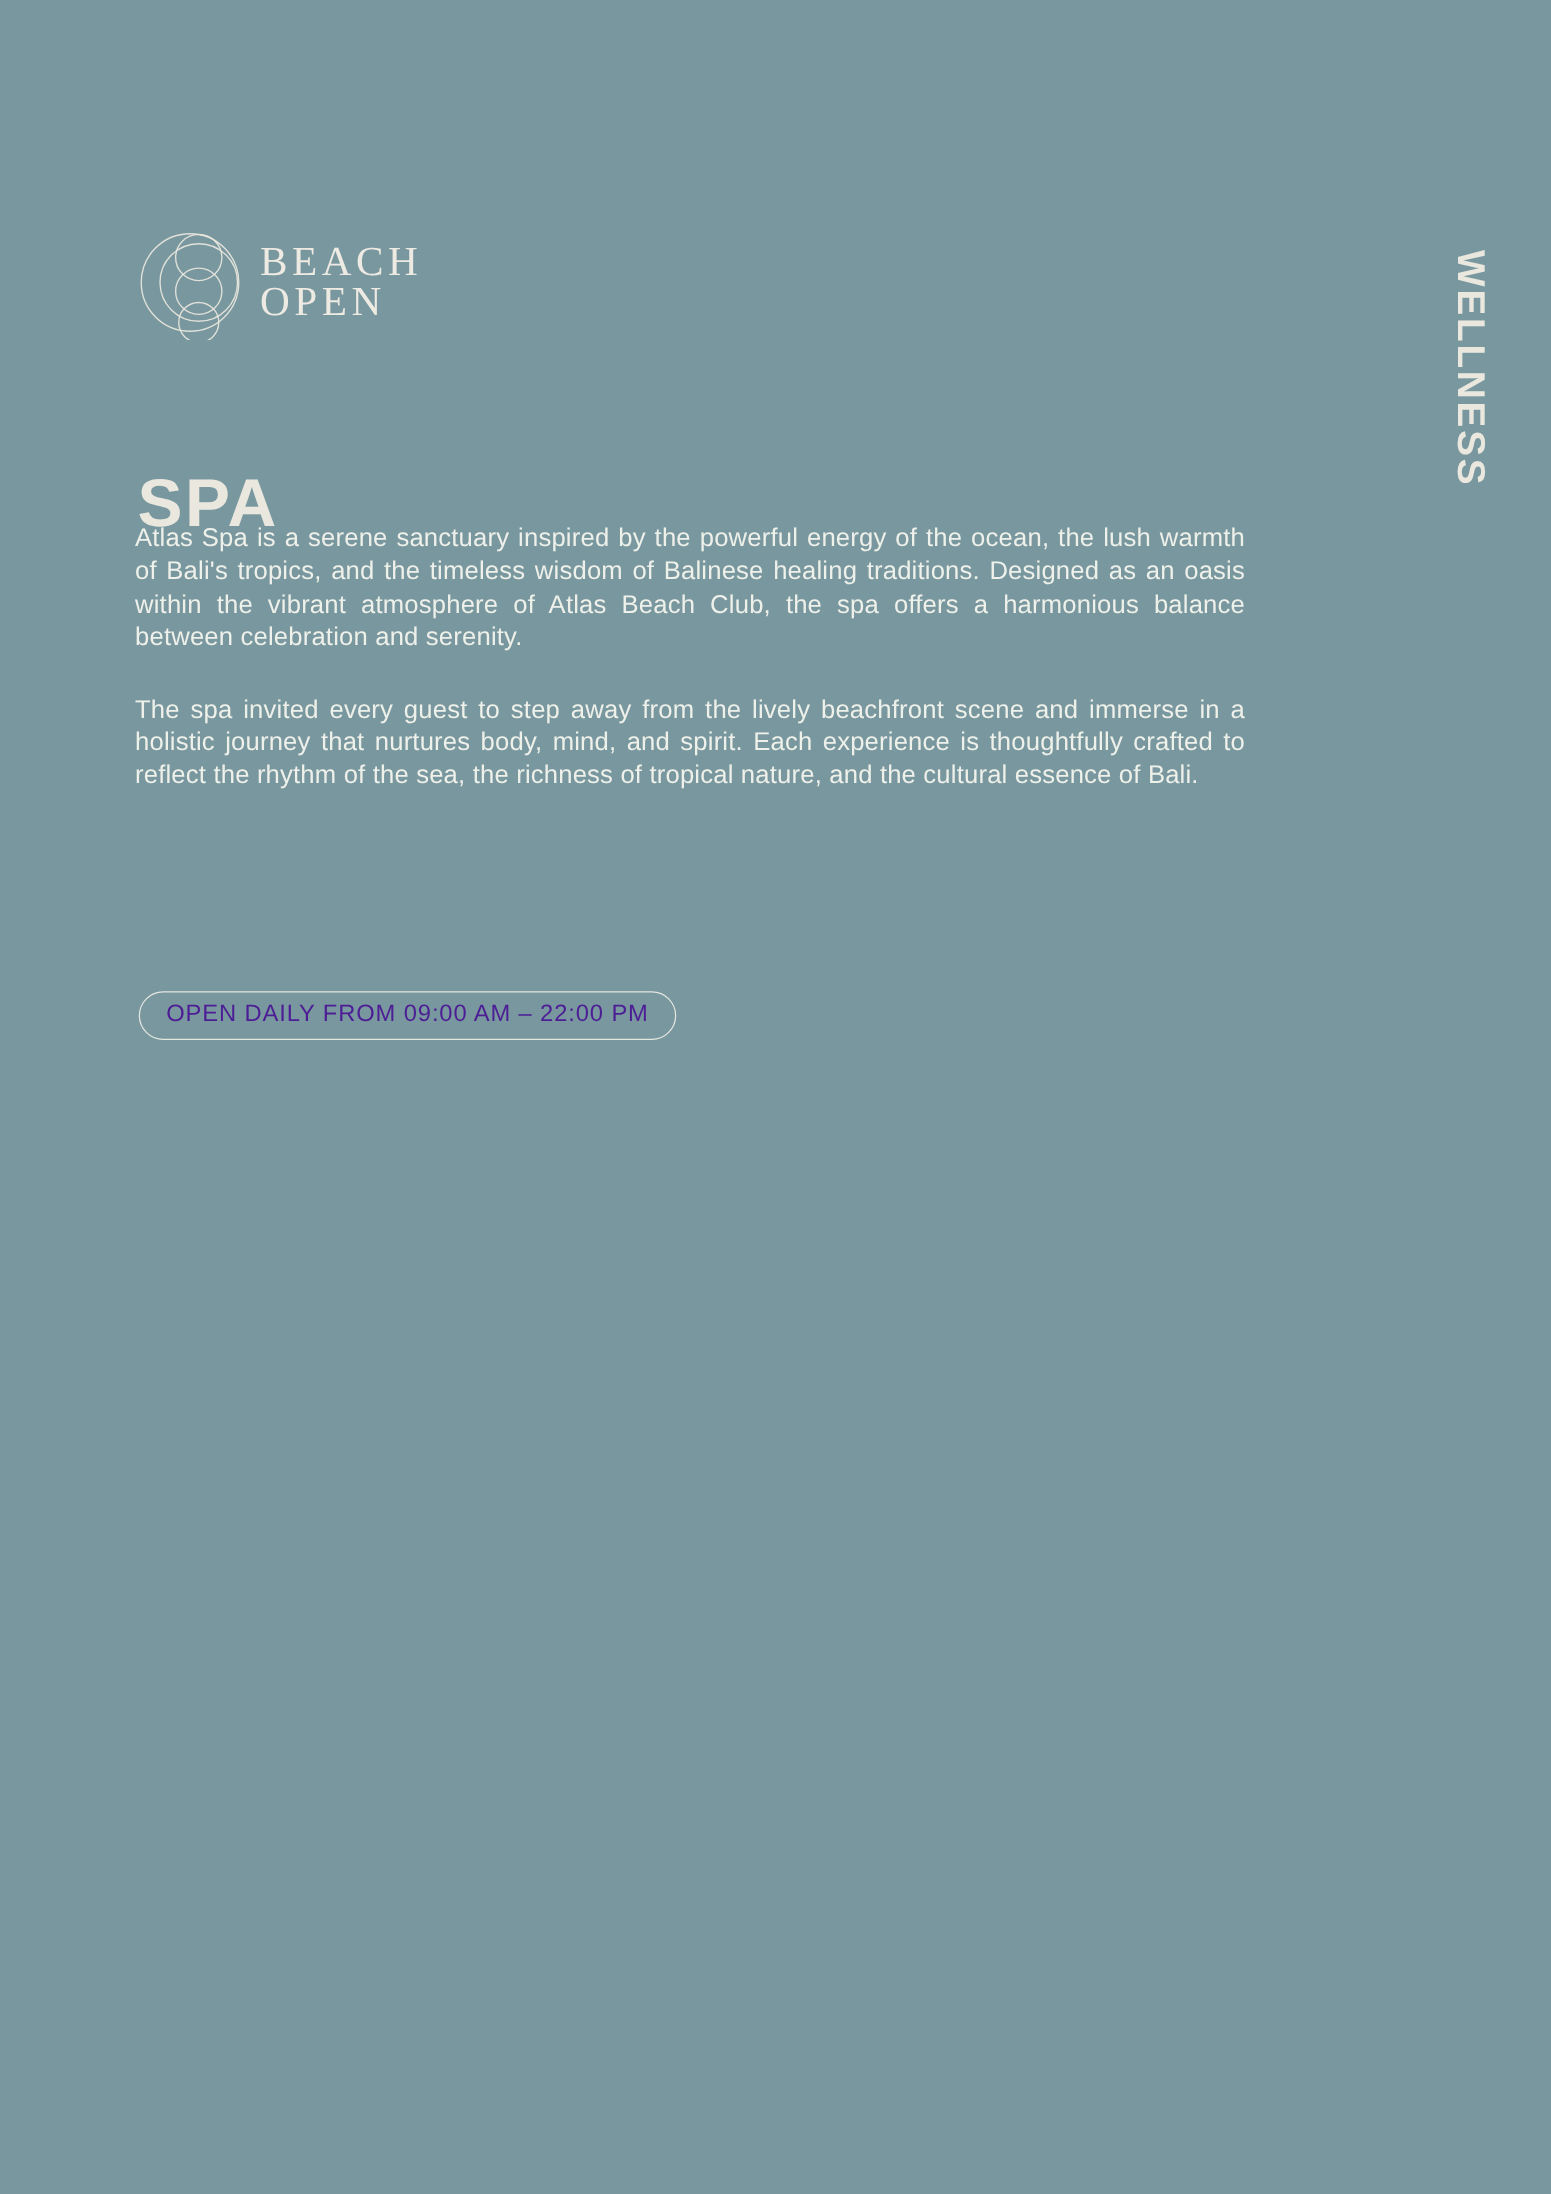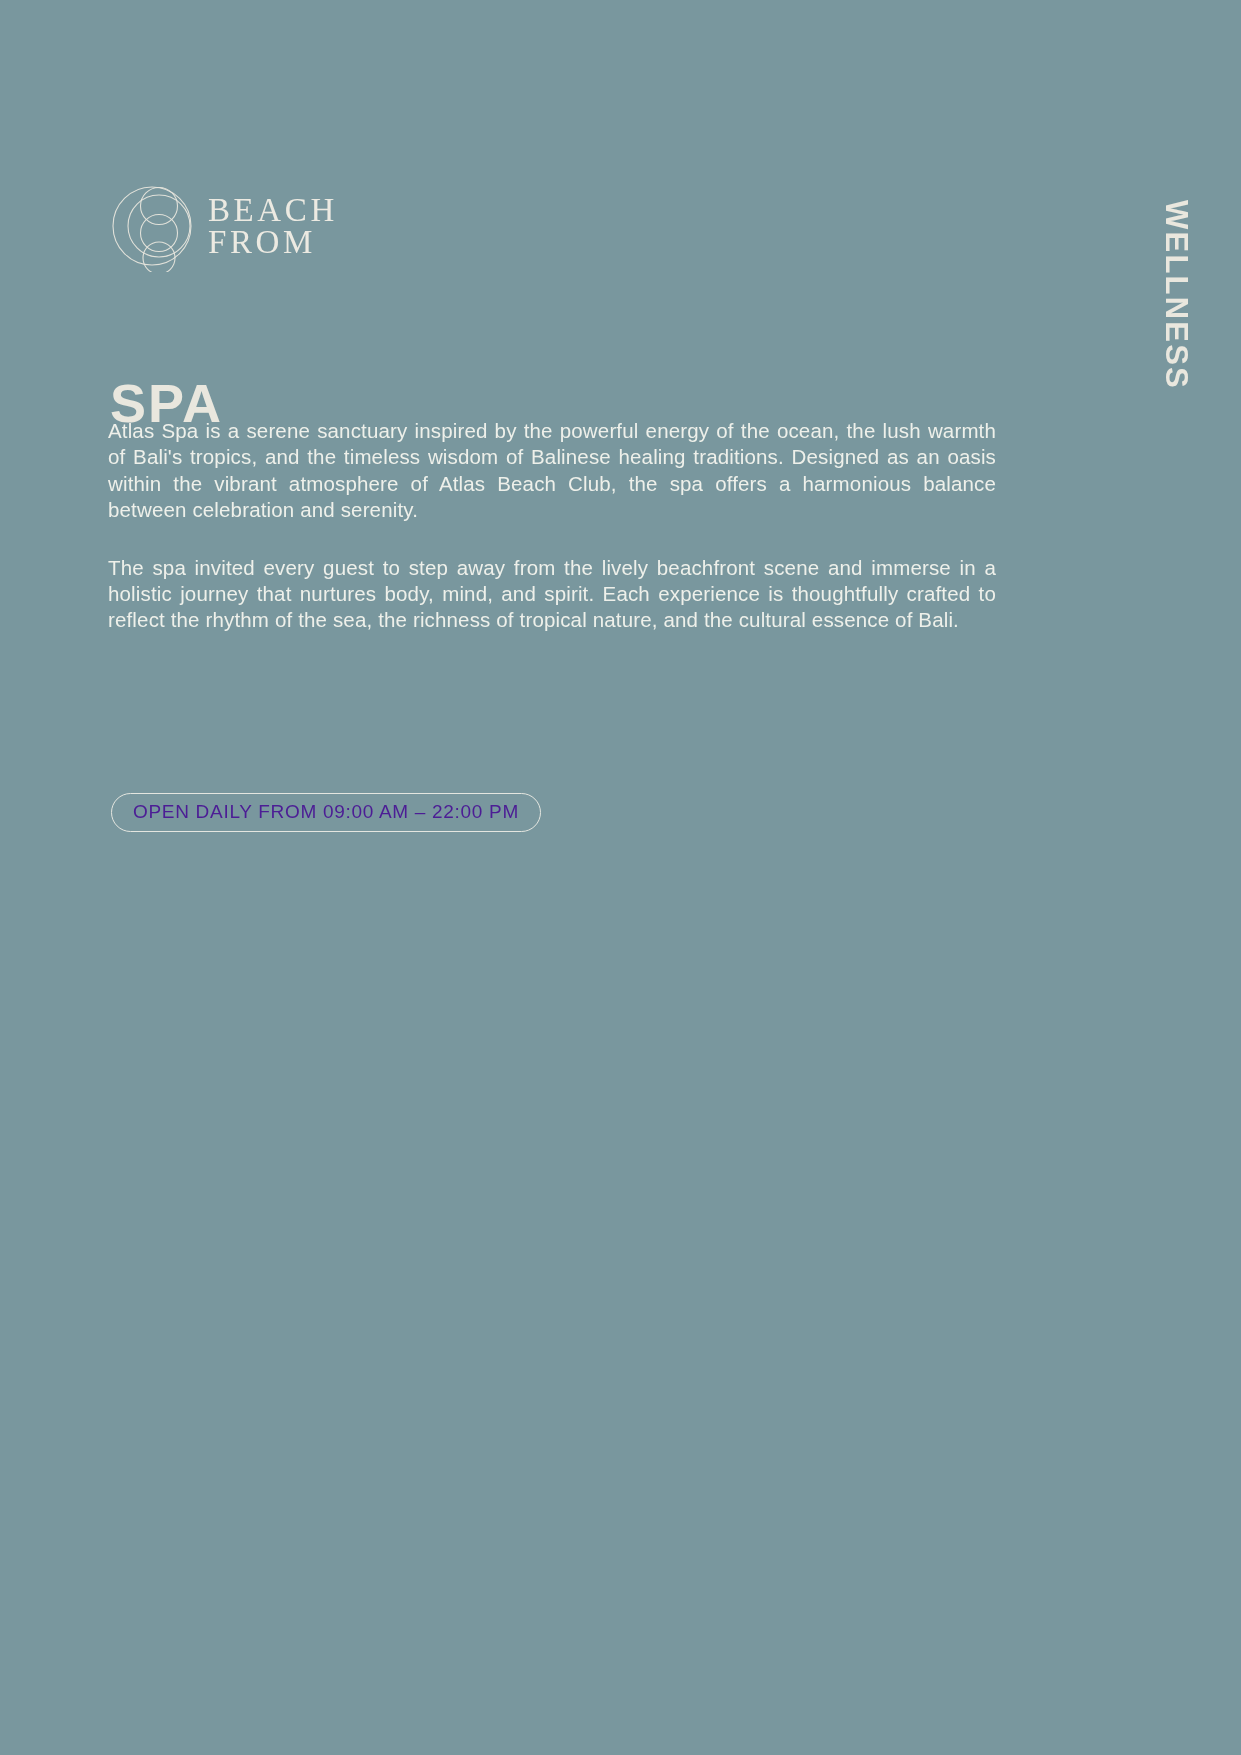--- a/index.html
+++ b/index.html
@@ -145,21 +145,21 @@
   <div class="logo">
     <svg class="logo-mark" viewBox="0 0 88 92">
       <circle class="st" cx="44" cy="46" r="39"></circle>
       <circle class="st" cx="51" cy="46" r="31"></circle>
       <circle class="st" cx="51" cy="26" r="18.5"></circle>
       <circle class="st" cx="51" cy="53" r="18.5"></circle>
       <circle class="st" cx="51" cy="78" r="16"></circle>
     </svg>
     <div class="logo-word">
       <span>BEACH</span>
-      <span>FROM</span>
+      <span>OPEN</span>
     </div>
   </div>
 
   <h1 class="title">SPA</h1>
 
   <div class="copy">
     <p>Atlas Spa is a serene sanctuary inspired by the powerful energy of the ocean, the lush warmth of Bali's tropics, and the timeless wisdom of Balinese healing traditions. Designed as an oasis within the vibrant atmosphere of Atlas Beach Club, the spa offers a harmonious balance between celebration and serenity.</p>
     <p>The spa invited every guest to step away from the lively beachfront scene and immerse in a holistic journey that nurtures body, mind, and spirit. Each experience is thoughtfully crafted to reflect the rhythm of the sea, the richness of tropical nature, and the cultural essence of Bali.</p>
   </div>
 

